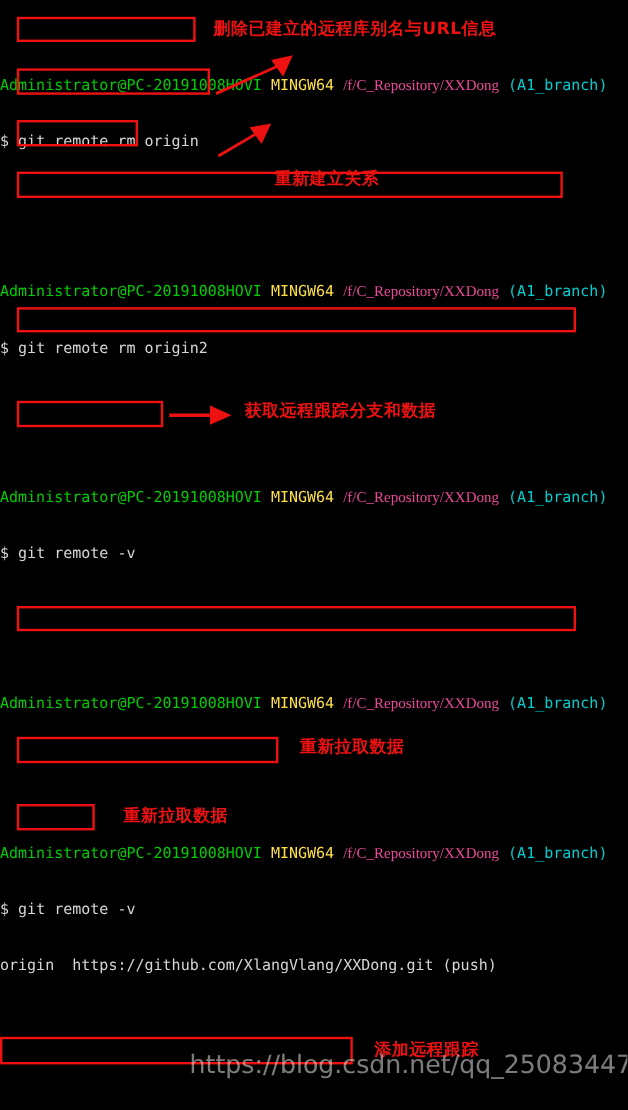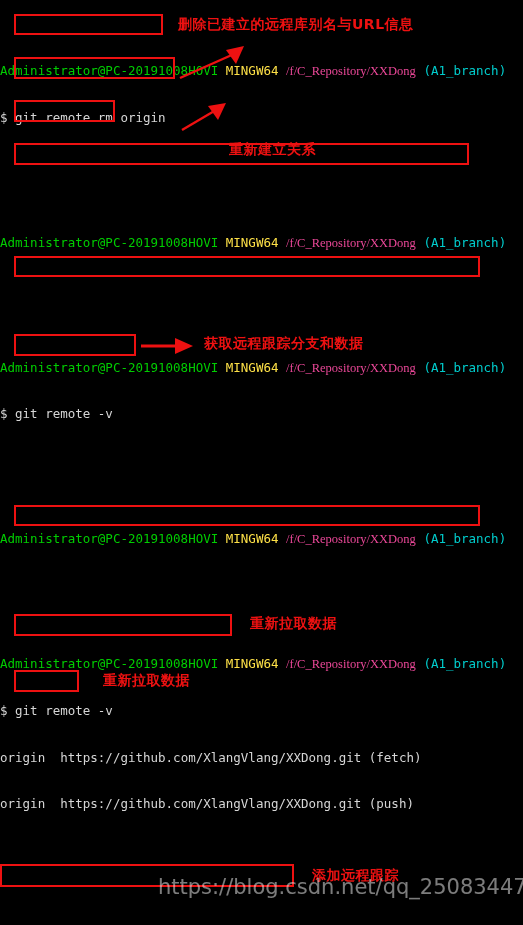--- a/index.html
+++ b/index.html
@@ -79,35 +79,35 @@
 
   <div class="lines">
 
     
     <div class="line"><span class="c-green">Administrator@PC-20191008HOVI</span><span class="c-white"> </span><span class="c-magenta">MINGW64</span><span class="c-white"> </span><span class="c-yellow">/f/C_Repository/XXDong</span><span class="c-white"> </span><span class="c-cyan">(A1_branch)</span></div>
     <div class="line"><span class="c-white">$</span><span class="c-white"> </span><span class="c-white">git remote rm origin</span></div>
     <div class="blank"></div>
 
     
     <div class="line"><span class="c-green">Administrator@PC-20191008HOVI</span><span class="c-white"> </span><span class="c-magenta">MINGW64</span><span class="c-white"> </span><span class="c-yellow">/f/C_Repository/XXDong</span><span class="c-white"> </span><span class="c-cyan">(A1_branch)</span></div>
+    <div class="line"><span class="c-white">$</span><span class="c-white"> </span><span class="c-white">git remote rm origin2</span></div>
     <div class="blank"></div>
 
     
     <div class="line"><span class="c-green">Administrator@PC-20191008HOVI</span><span class="c-white"> </span><span class="c-magenta">MINGW64</span><span class="c-white"> </span><span class="c-yellow">/f/C_Repository/XXDong</span><span class="c-white"> </span><span class="c-cyan">(A1_branch)</span></div>
     <div class="line"><span class="c-white">$</span><span class="c-white"> </span><span class="c-white">git remote -v</span></div>
     <div class="blank"></div>
 
     
     <div class="line"><span class="c-green">Administrator@PC-20191008HOVI</span><span class="c-white"> </span><span class="c-magenta">MINGW64</span><span class="c-white"> </span><span class="c-yellow">/f/C_Repository/XXDong</span><span class="c-white"> </span><span class="c-cyan">(A1_branch)</span></div>
     <div class="blank"></div>
 
     
     <div class="line"><span class="c-green">Administrator@PC-20191008HOVI</span><span class="c-white"> </span><span class="c-magenta">MINGW64</span><span class="c-white"> </span><span class="c-yellow">/f/C_Repository/XXDong</span><span class="c-white"> </span><span class="c-cyan">(A1_branch)</span></div>
     <div class="line"><span class="c-white">$</span><span class="c-white"> </span><span class="c-white">git remote -v</span></div>
-    <div class="line"><span class="c-white">origin</span><span class="c-white">  </span><span class="c-white">https://github.com/XlangVlang/XXDong.git</span><span class="c-white"> </span><span class="c-white">(fetch)</span></div>
     <div class="line"><span class="c-white">origin</span><span class="c-white">  </span><span class="c-white">https://github.com/XlangVlang/XXDong.git</span><span class="c-white"> </span><span class="c-white">(push)</span></div>
     
 
     
     
     
     
     
     
     

